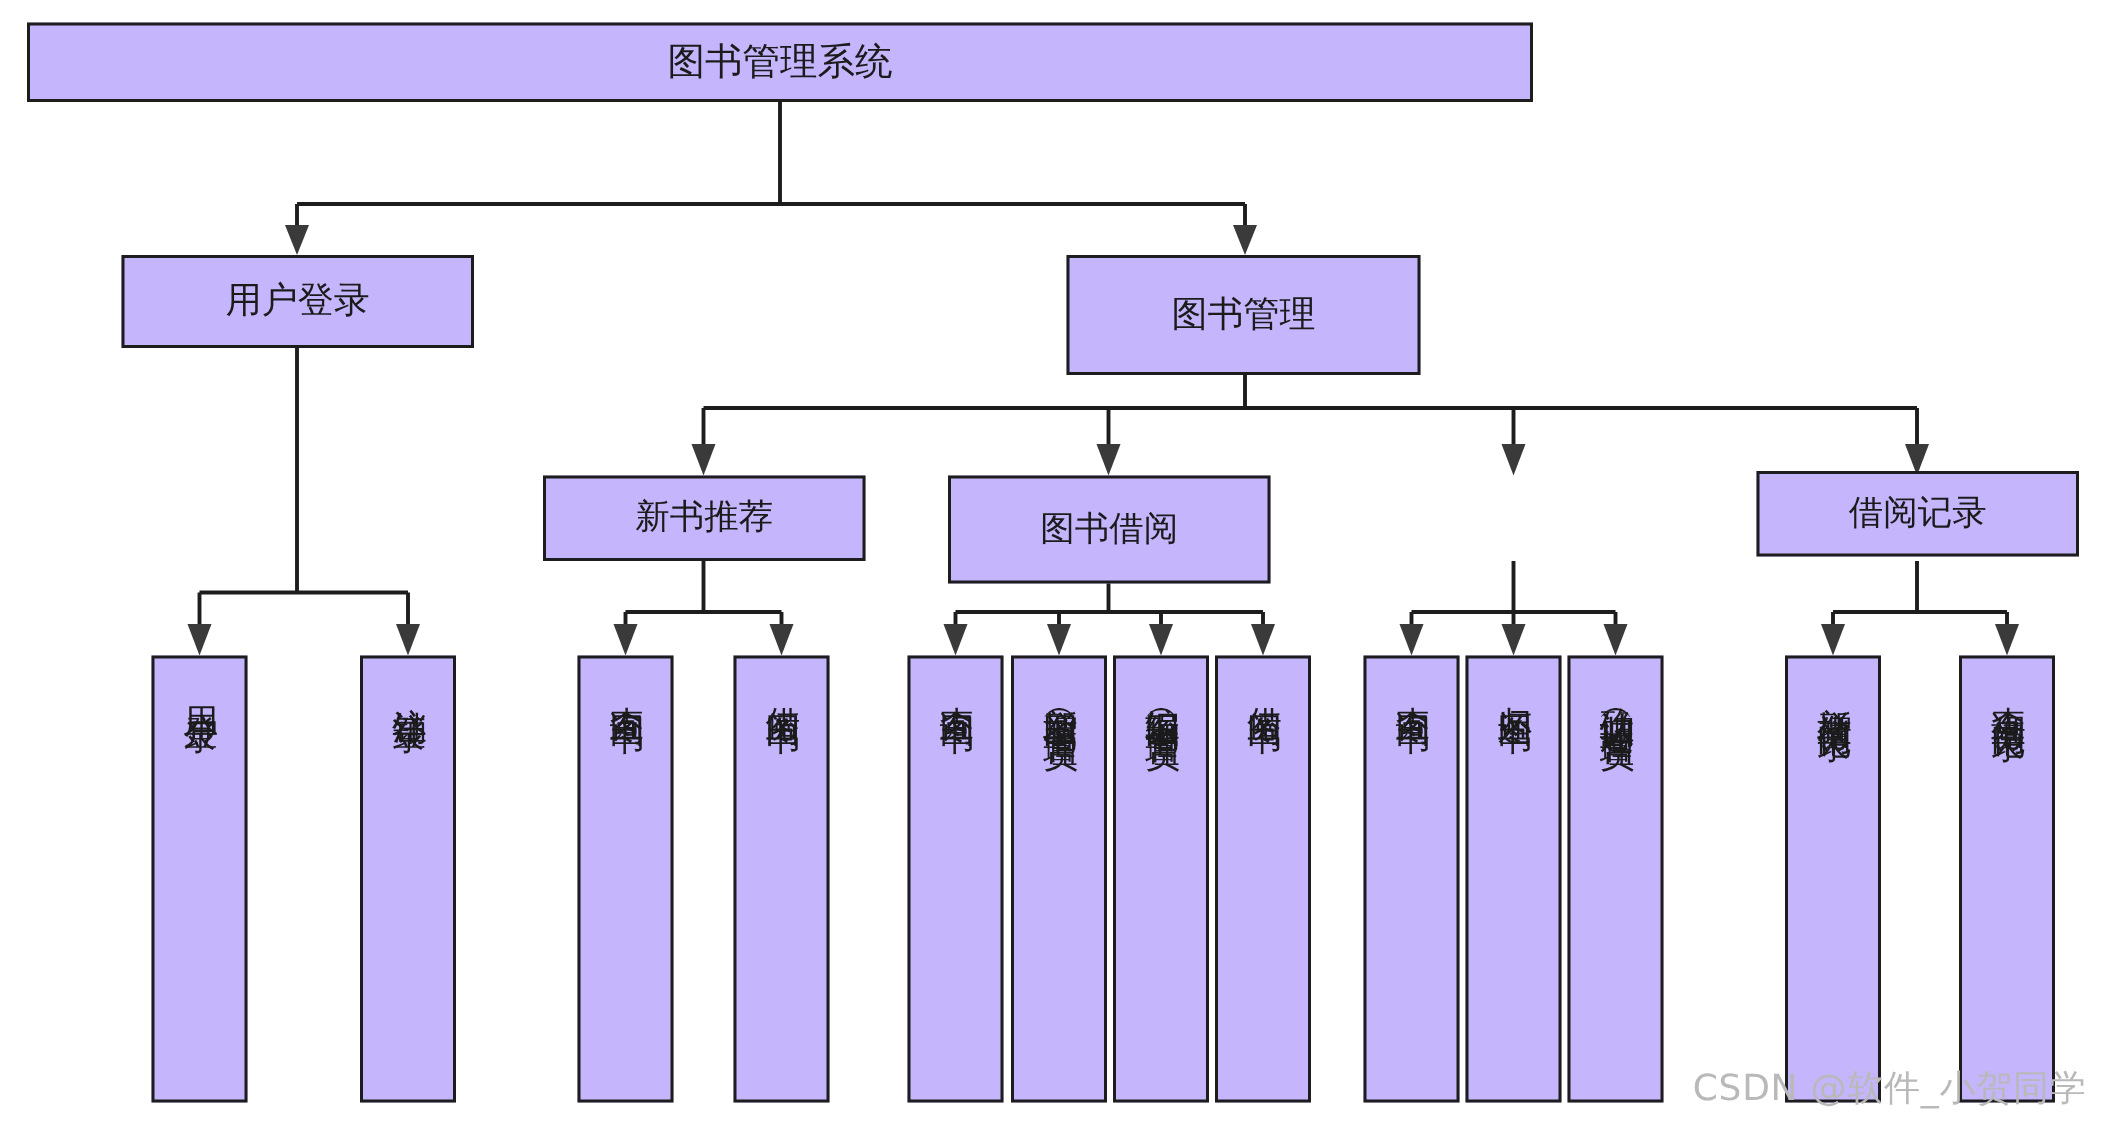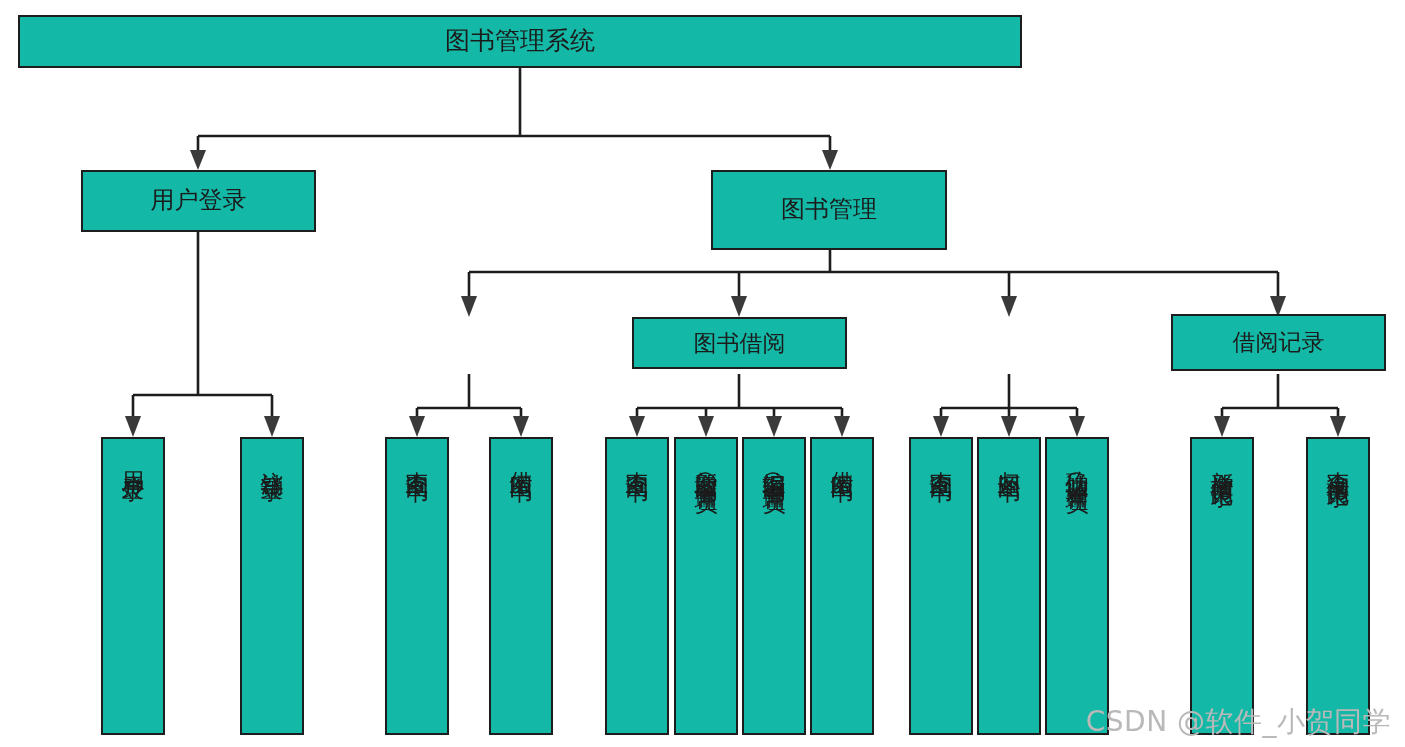--- a/index.html
+++ b/index.html
@@ -38,21 +38,21 @@
     fill: none;
   }
   svg.connectors polygon.arrowhead {
     fill: #3a3a3a;
   }
 
   
   .node {
     position: absolute;
     box-sizing: border-box;
-    background: #14b8a6;
+    background: #c4b5fd;
     border: 2.6px solid #1d1d1d;
     display: flex;
     align-items: center;
     justify-content: center;
     color: #1b1b1b;
   }
   .node .label {
     display: block;
     line-height: 1.05;
     white-space: pre;
@@ -81,21 +81,21 @@
     text-orientation: upright;
     letter-spacing: 3px;
     line-height: 1;
   }
 
   
   #watermark {
     position: absolute;
     right: 14px;
     bottom: 6px;
-    font-size: 28px;
+    font-size: 24px;
     color: #b9b9b9;
     letter-spacing: 0.5px;
     user-select: none;
     white-space: nowrap;
   }
 </style>
 </head>
 <body>
 
 <div id="diagram-root">
@@ -167,22 +167,25 @@
   </div>
 
   <div class="node level-2" style="left:81px; top:170px; width:235px; height:62px;">
     <span class="label">用户登录</span>
   </div>
 
   <div class="node level-2" style="left:711px; top:170px; width:236px; height:80px;">
     <span class="label">图书管理</span>
   </div>
 
-
-  <div class="node level-3" style="left:632px; top:317px; width:215px; height:52px;">
+  <div class="node level-3" style="left:362px; top:317px; width:215px; height:57px;">
+    <span class="label">新书推荐</span>
+  </div>
+
+  <div class="node level-3" style="left:632px; top:317px; width:215px; height:72px;">
     <span class="label">图书借阅</span>
   </div>
 
 
   <div class="node level-3" style="left:1171px; top:314px; width:215px; height:57px;">
     <span class="label">借阅记录</span>
   </div>
 
   <div class="node leaf" style="left:101px; top:437px; width:64px; height:298px;">
     <span class="label">用户登录</span>

